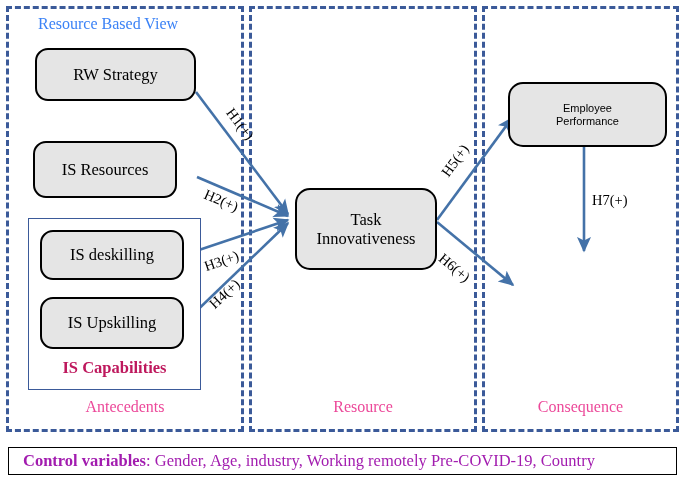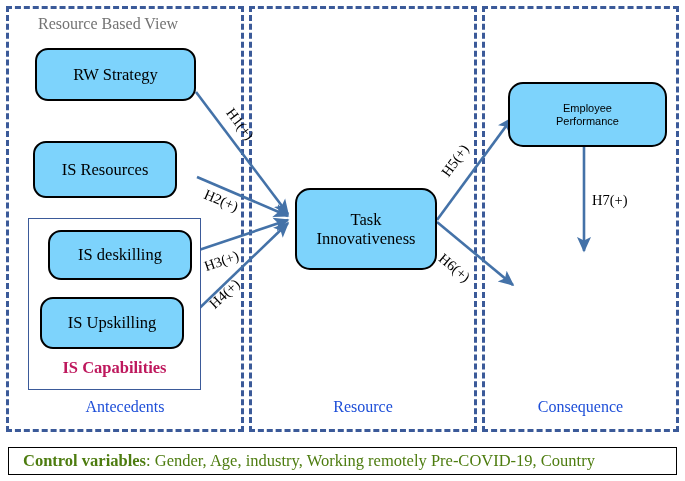--- a/index.html
+++ b/index.html
@@ -24,36 +24,36 @@
   }
   .panel {
     position: absolute;
     border: 3px dashed #3b5a99;
     box-sizing: border-box;
   }
   .panel-label {
     position: absolute;
     text-align: center;
     font-size: 16px;
-    color: #1d4ed8;
+    color: #ec4899;
     font-family: "Liberation Serif", "DejaVu Serif", serif;
   }
   .rbv-label {
     position: absolute;
     font-size: 16px;
-    color: #737373;
+    color: #3b82f6;
     white-space: nowrap;
     font-family: "Liberation Serif", "DejaVu Serif", serif;
   }
   .node {
     position: absolute;
     box-sizing: border-box;
     border: 2.4px solid #000000;
     border-radius: 13px;
-    background: #7dd3fc;
+    background: #e5e5e5;
     display: flex;
     align-items: center;
     justify-content: center;
     text-align: center;
     font-size: 16.5px;
     line-height: 1.18;
     color: #000;
     font-family: "Liberation Serif", "DejaVu Serif", serif;
     z-index: 3;
   }
@@ -89,21 +89,21 @@
   }
   .control-box {
     position: absolute;
     box-sizing: border-box;
     border: 1.6px solid #000;
     background: #fff;
     display: flex;
     align-items: center;
     padding-left: 14px;
     font-size: 16.5px;
-    color: #4d7c0f;
+    color: #a21caf;
     font-family: "Liberation Serif", "DejaVu Serif", serif;
     z-index: 4;
   }
   .control-box b { font-weight: bold; }
 </style>
 </head>
 <body>
 
 <div id="canvas">
 
@@ -145,21 +145,21 @@
   <div class="group-title" style="left:28px; top:358px; width:173px;">IS Capabilities</div>
 
   <div class="node" style="left:35px; top:48px; width:161px; height:53px;">
     <span>RW Strategy</span>
   </div>
 
   <div class="node" style="left:33px; top:141px; width:144px; height:57px;">
     <span>IS Resources</span>
   </div>
 
-  <div class="node" style="left:40px; top:230px; width:144px; height:50px;margin-left:8px;">
+  <div class="node" style="left:40px; top:230px; width:144px; height:50px;">
     <span>IS deskilling</span>
   </div>
 
   <div class="node" style="left:40px; top:297px; width:144px; height:52px;">
     <span>IS Upskilling</span>
   </div>
 
   <div class="node" style="left:295px; top:188px; width:142px; height:82px; border-radius:15px;">
     <div>
       <div>Task</div>

